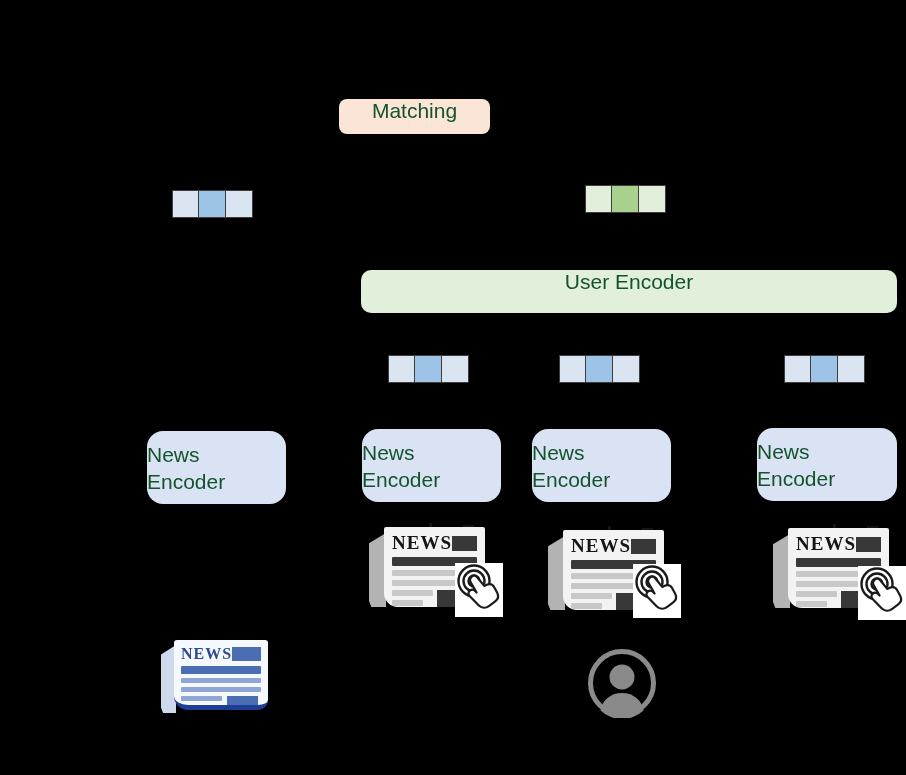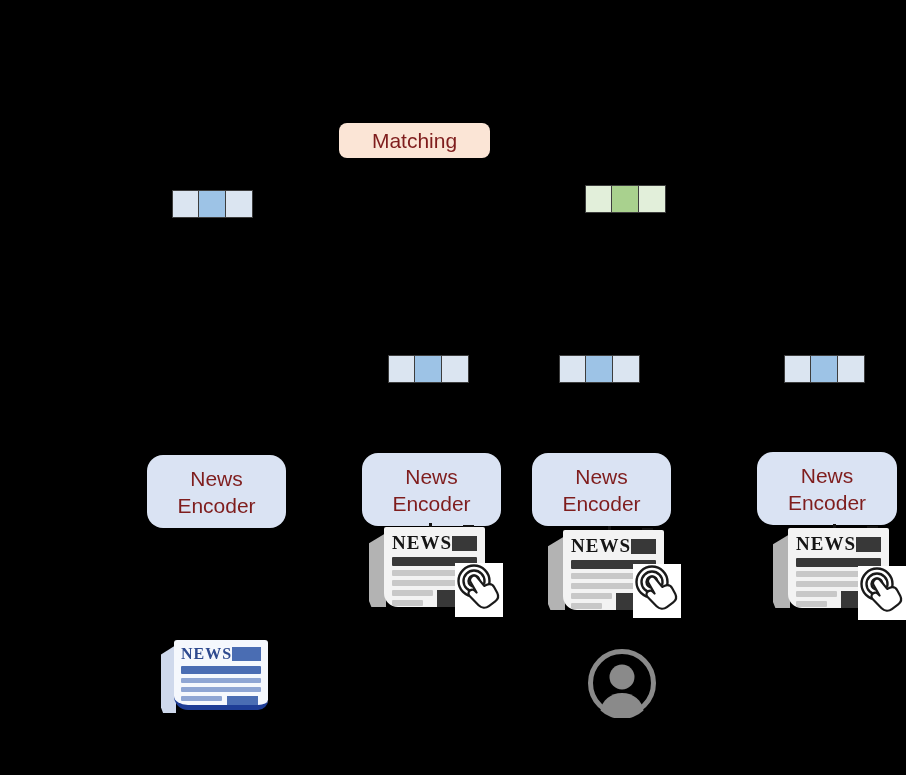--- a/index.html
+++ b/index.html
@@ -1,21 +1,21 @@
 <!DOCTYPE html>
 <html><head>
 <meta charset="utf-8">
 <style>
   html,body{margin:0;padding:0;background:#000;}
   body{width:906px;height:775px;overflow:hidden;font-family:"Liberation Sans",sans-serif;}
   #canvas{position:relative;width:906px;height:775px;background:#000;}
 
   .abs{position:absolute;}
-  .box{position:absolute;display:flex;align-items:center;justify-content:center;
-       color:#7f1d1d;text-align:center;margin-top:24px;}
+  .box{position:absolute;display:flex;align-items:flex-start;justify-content:center;
+       color:#14532d;text-align:center;}
 
   
   #matching{left:339px;top:99px;width:151px;height:35px;background:#fbe5d6;
             border-radius:8px;font-size:21px;}
 
   
   #user-encoder{left:361px;top:270px;width:536px;height:43px;background:#e2efda;
                 border-radius:10px;font-size:21px;}
 
   
@@ -98,20 +98,23 @@
     <span class="cell b-mid"></span>
     <span class="cell b-light"></span>
   </div>
 
   <div class="emb" id="emb-user">
     <span class="cell g-light"></span>
     <span class="cell g-mid"></span>
     <span class="cell g-light"></span>
   </div>
 
+  <div class="box" id="user-encoder">
+    <span>User Encoder</span>
+  </div>
 
   <div class="emb" id="emb-c1">
     <span class="cell b-light"></span>
     <span class="cell b-mid"></span>
     <span class="cell b-light"></span>
   </div>
   <div class="emb" id="emb-c2">
     <span class="cell b-light"></span>
     <span class="cell b-mid"></span>
     <span class="cell b-light"></span>

